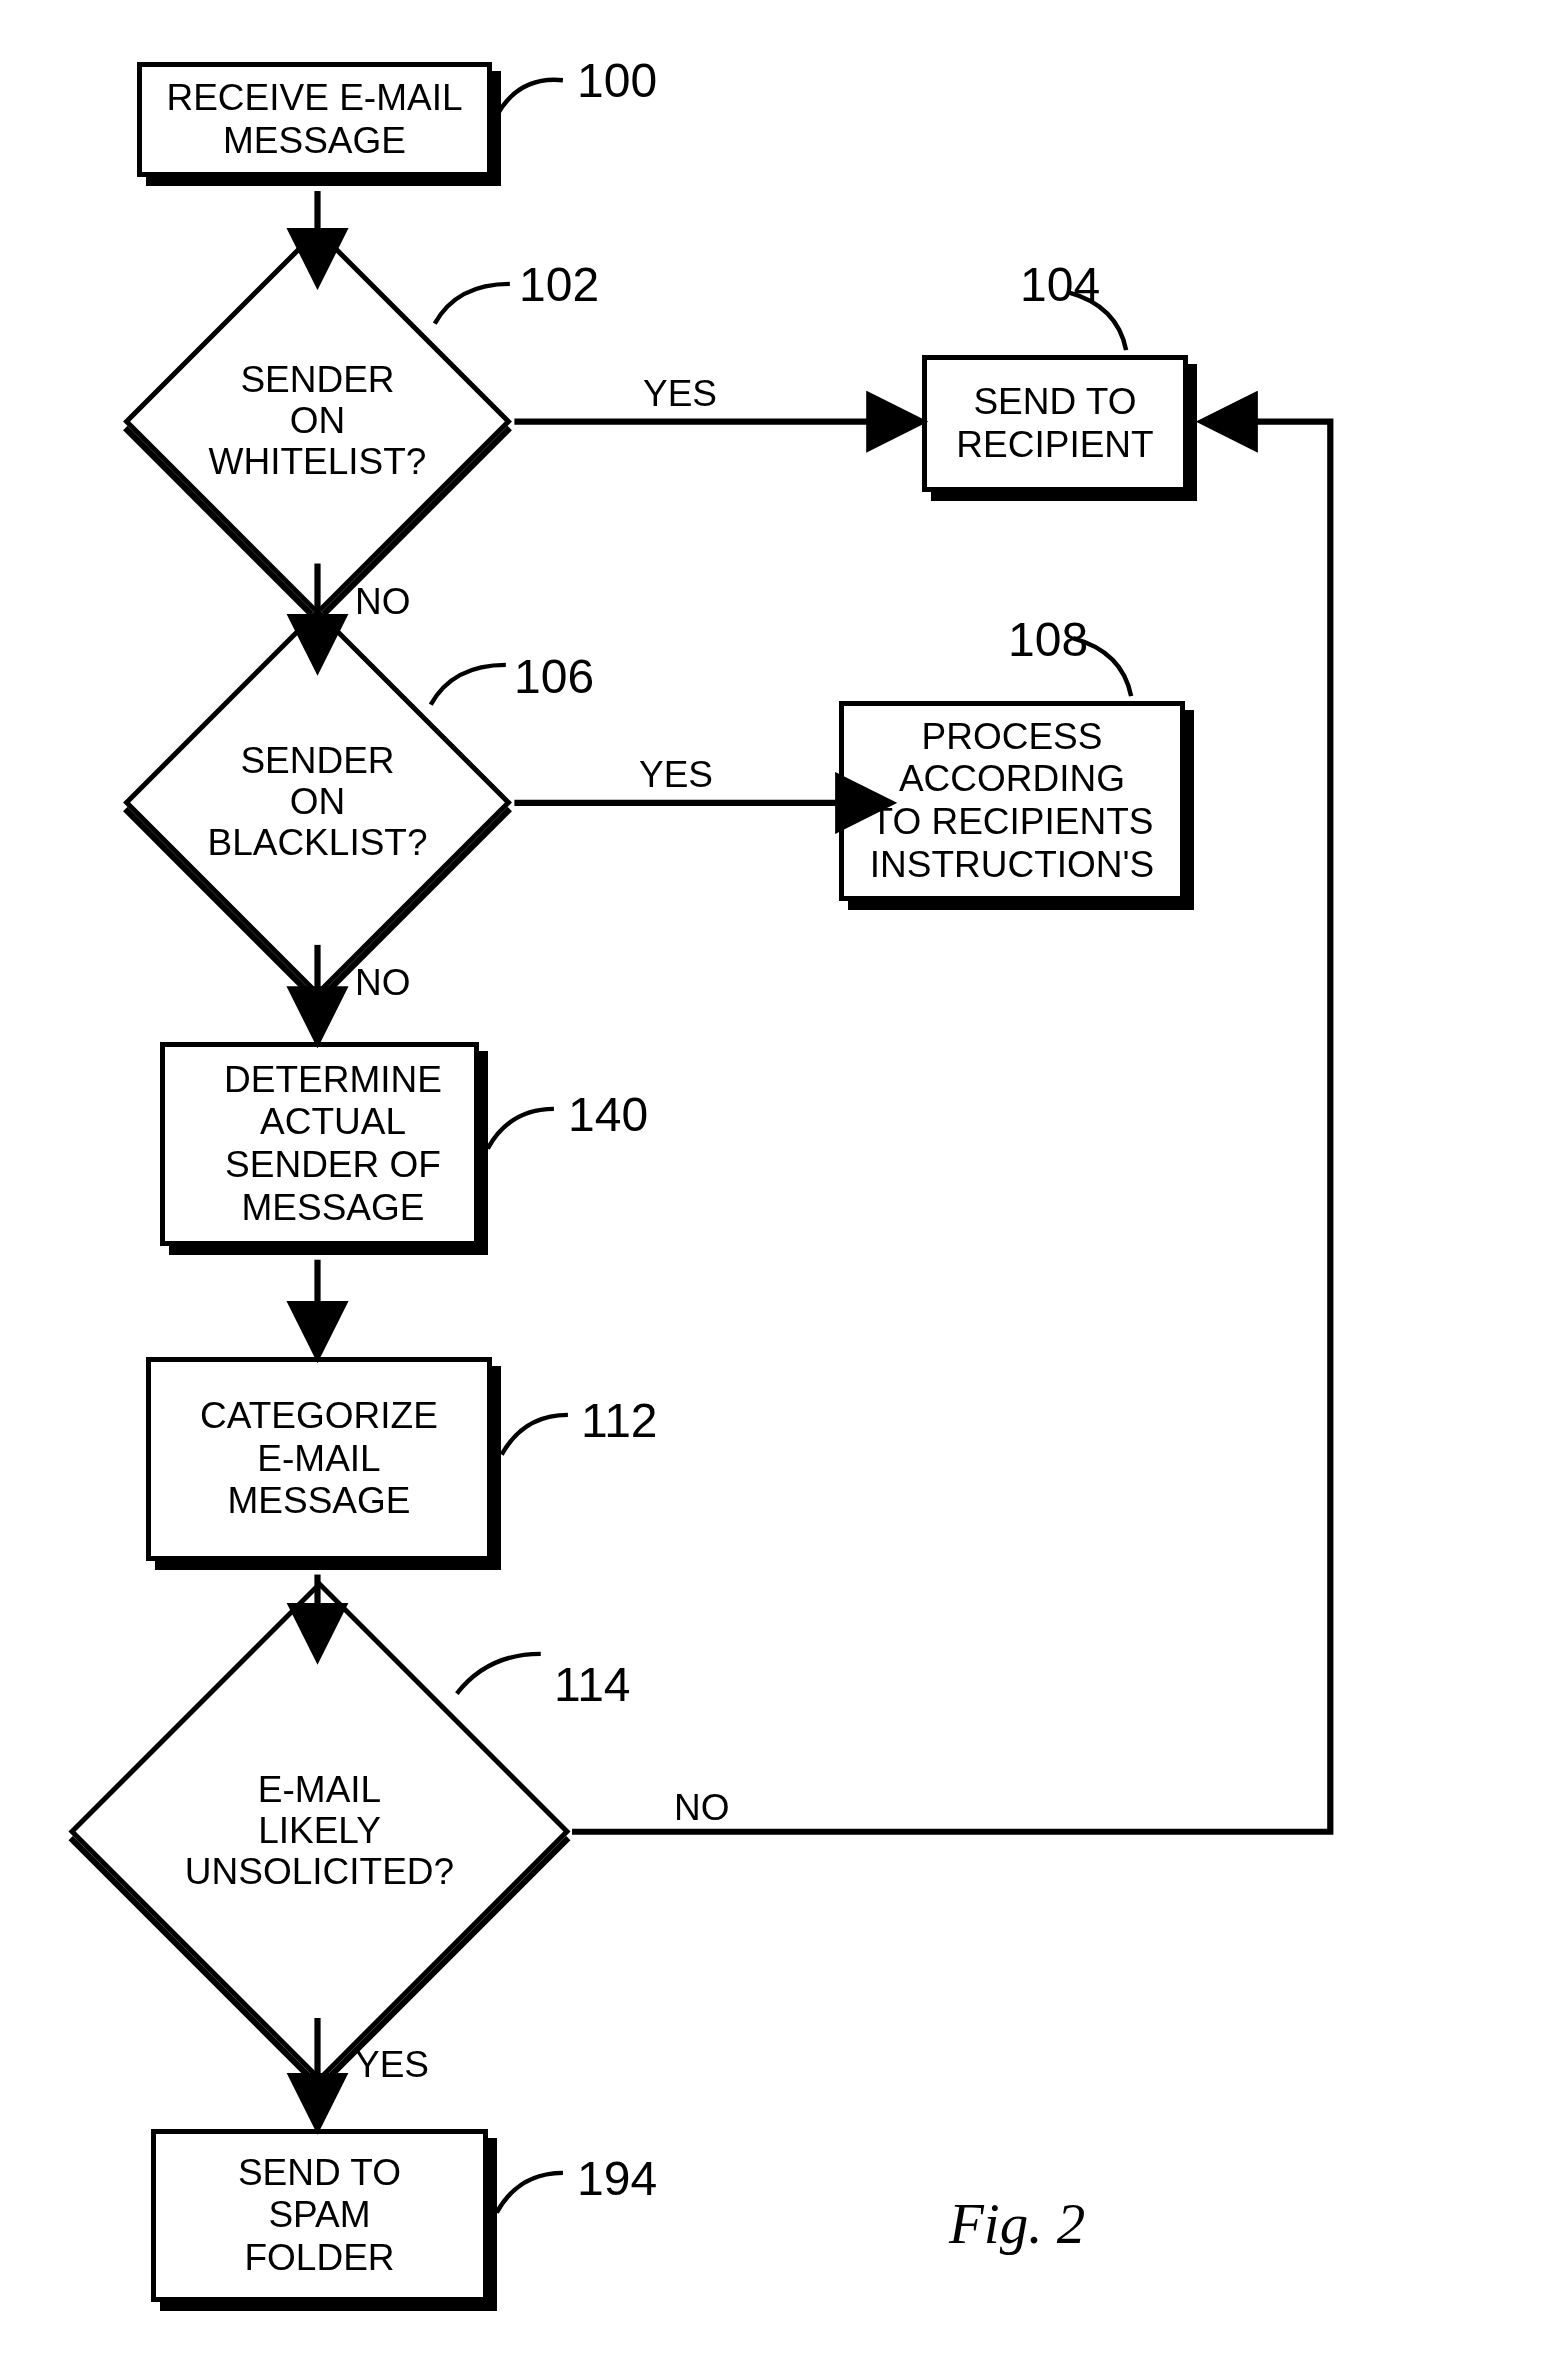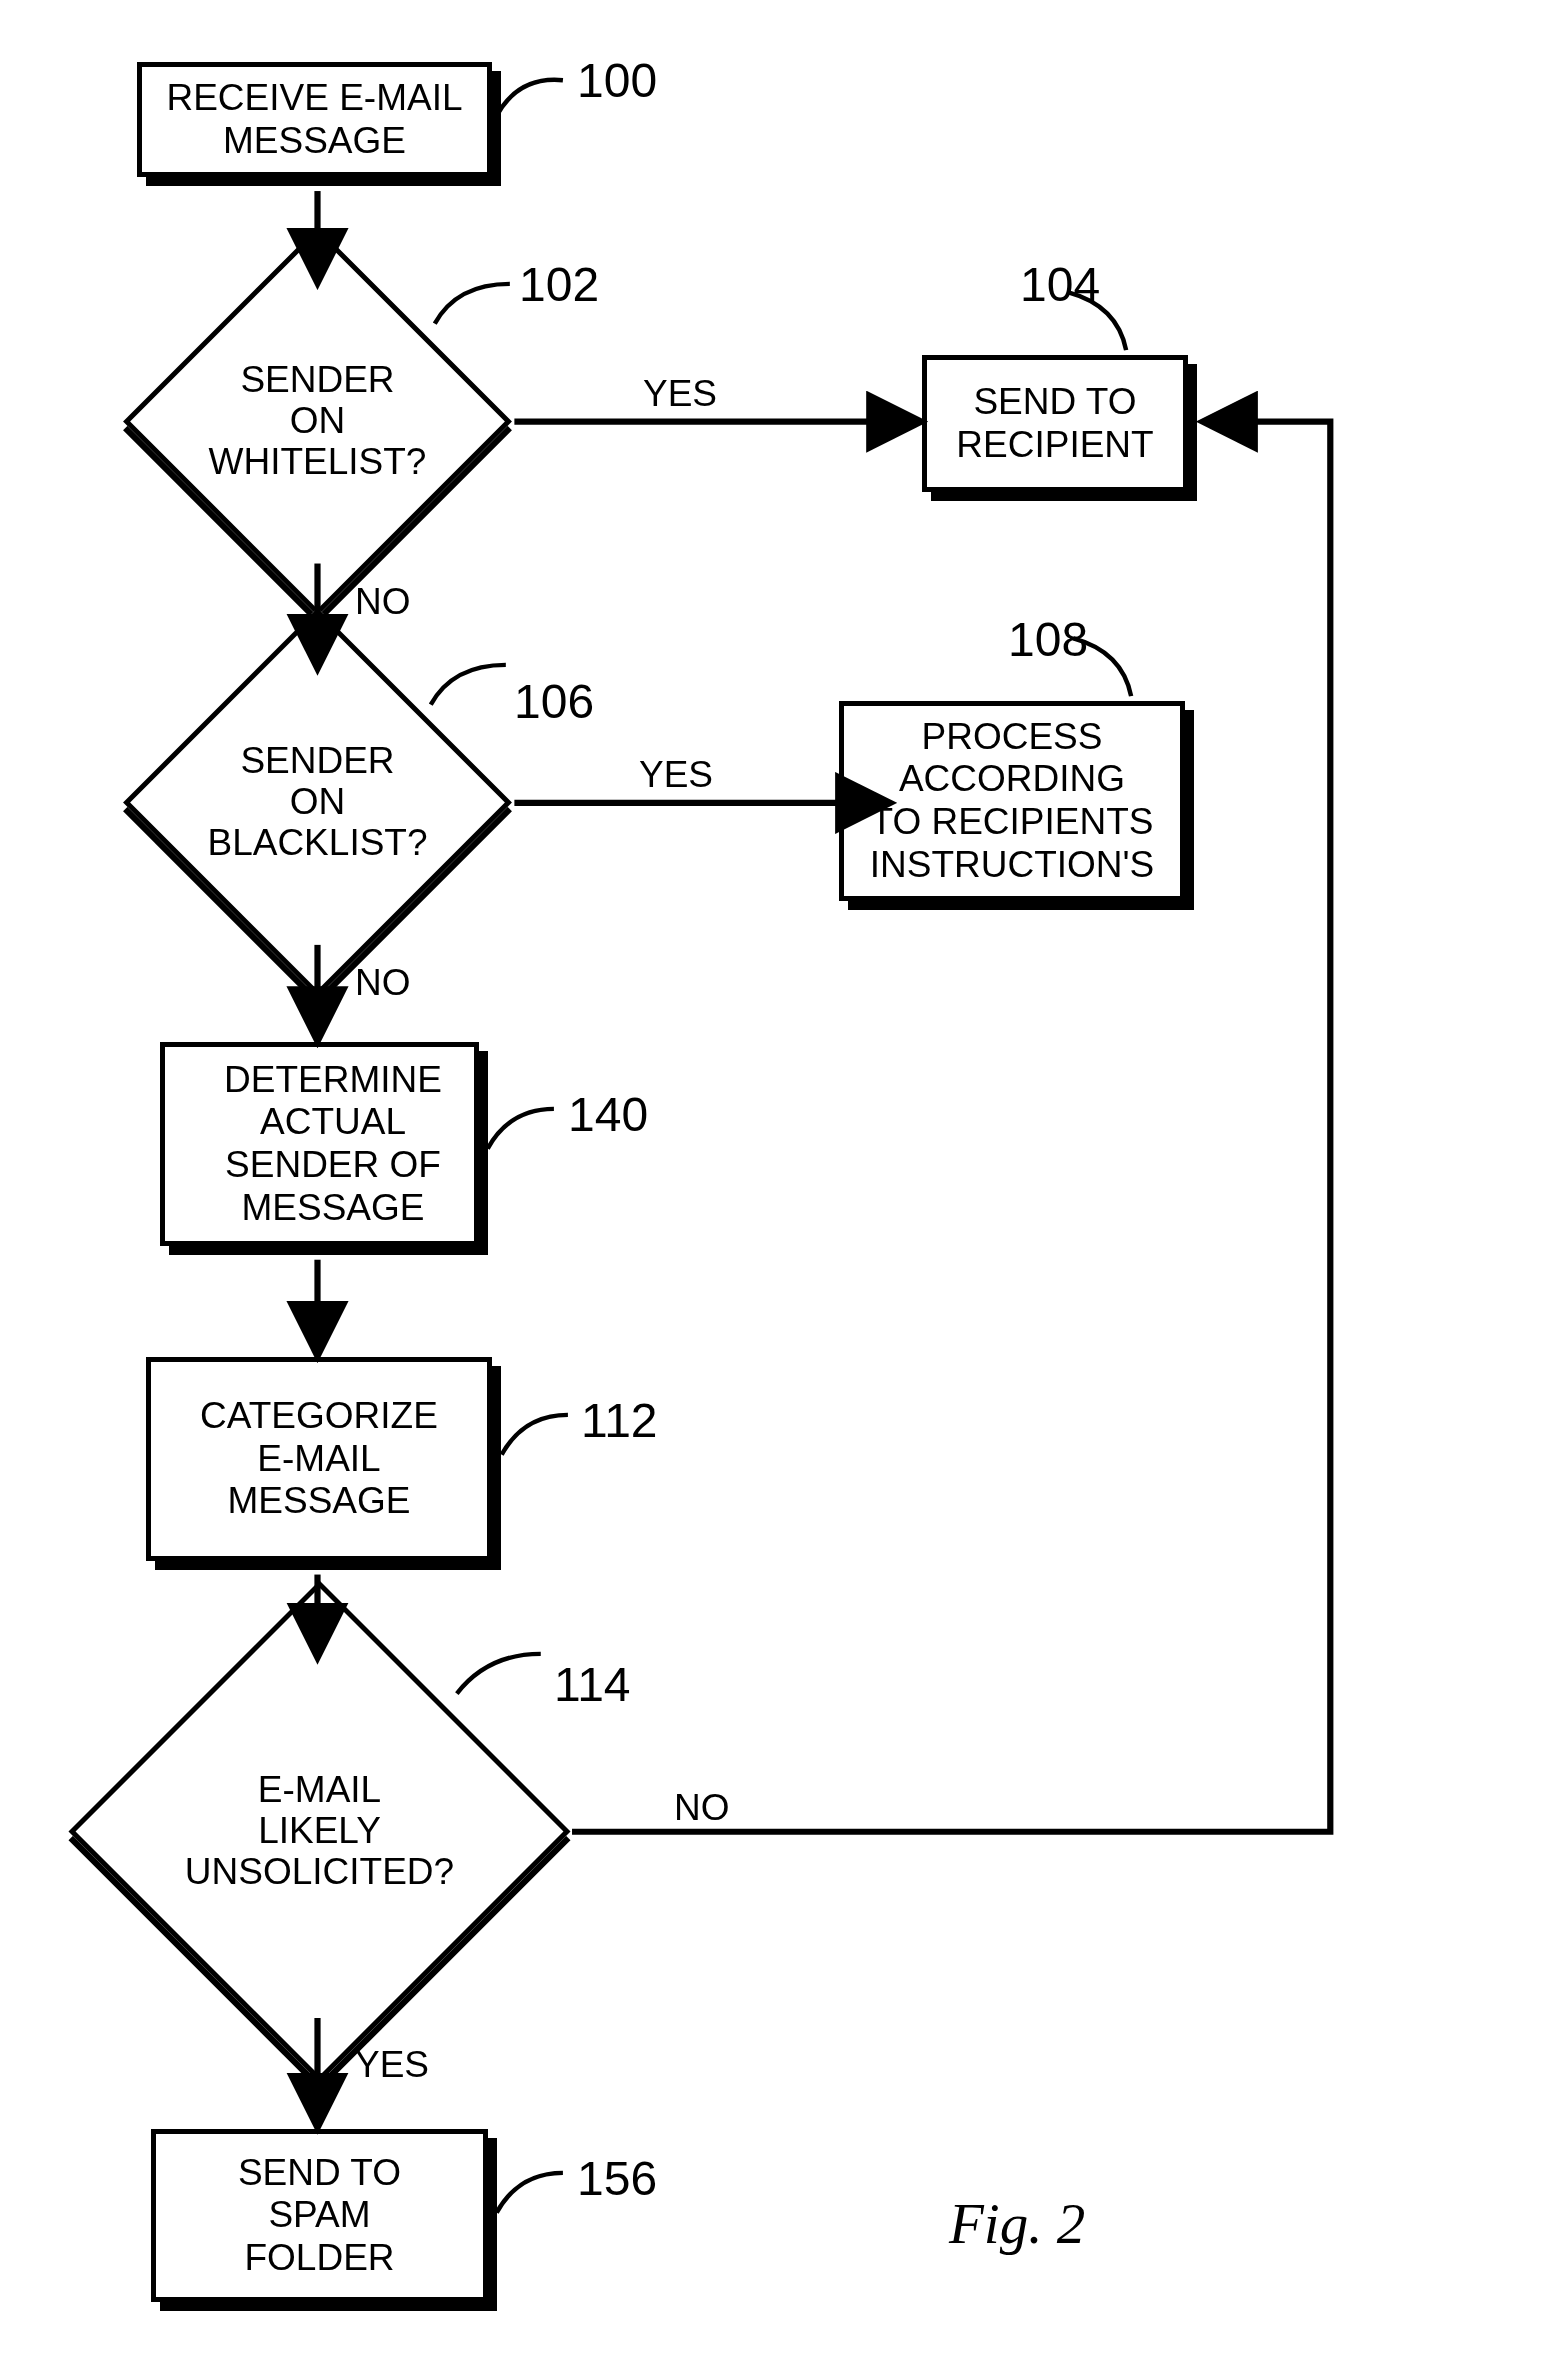--- a/index.html
+++ b/index.html
@@ -107,21 +107,21 @@
 
 <div class="diamond-wrap" style="left:180px; top:665px; width:275px; height:275px;">
   <div class="diamond"></div>
   <div class="diamond-text">
       <span>SENDER<br>ON BLACKLIST?</span>
     </div>
 </div>
 <svg class="leader" style="left:426px; top:656px;" width="89" height="53" viewBox="0 0 100 60">
   <path d="M5 55 Q 30 10 90 10" stroke="#000" stroke-width="5" fill="none"></path>
 </svg>
-<div class="label" style="left:514px; top:674px;">106</div>
+<div class="label" style="left:514px; top:649px;">106</div>
 
 <div class="node-box" style="left:839px; top:701px; width:346px; height:200px;">
   <span>PROCESS<br>ACCORDING<br>TO RECIPIENTS<br>INSTRUCTION'S</span>
 </div>
 <svg class="leader" style="left:1069px; top:634px;" width="71" height="71" viewBox="0 0 80 80">
   <path d="M70 70 Q 60 20 5 5" stroke="#000" stroke-width="5" fill="none"></path>
 </svg>
 <div class="label" style="left:1008px; top:612px;">108</div>
 
 <div class="node-box" style="left:160px; top:1042px; width:319px; height:204px;padding-left:36px;">
@@ -150,21 +150,21 @@
   <path d="M5 55 Q 40 10 100 10" stroke="#000" stroke-width="5" fill="none"></path>
 </svg>
 <div class="label" style="left:554px; top:1628px;margin-top:29px;">114</div>
 
 <div class="node-box" style="left:151px; top:2129px; width:337px; height:173px;">
   <span>SEND TO<br>SPAM<br>FOLDER</span>
 </div>
 <svg class="leader" style="left:492px; top:2164px;" width="80" height="53" viewBox="0 0 90 60">
   <path d="M5 55 Q 30 10 80 10" stroke="#000" stroke-width="5" fill="none"></path>
 </svg>
-<div class="label" style="left:577px; top:2151px;">156</div>
+<div class="label" style="left:577px; top:2151px;">194</div>
 
 <div class="edge-label" style="left:643px; top:373px;">YES</div>
 <div class="edge-label" style="left:355px; top:581px;">NO</div>
 <div class="edge-label" style="left:639px; top:754px;">YES</div>
 <div class="edge-label" style="left:355px; top:962px;">NO</div>
 <div class="edge-label" style="left:674px; top:1787px;">NO</div>
 <div class="edge-label" style="left:355px; top:2044px;">YES</div>
 
 <div class="fig-label" style="left:949px; top:2191px;">Fig. 2</div>
 

